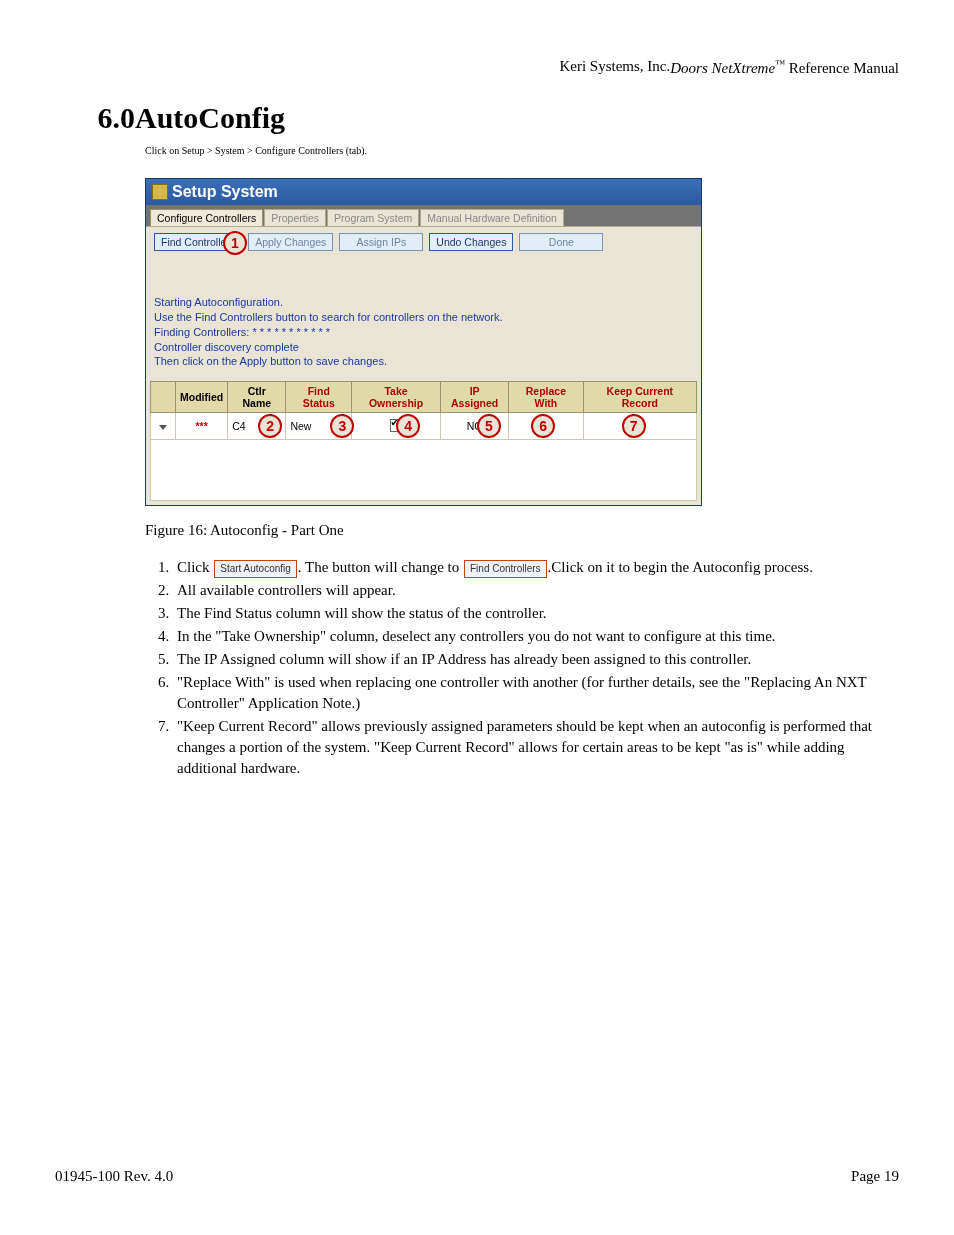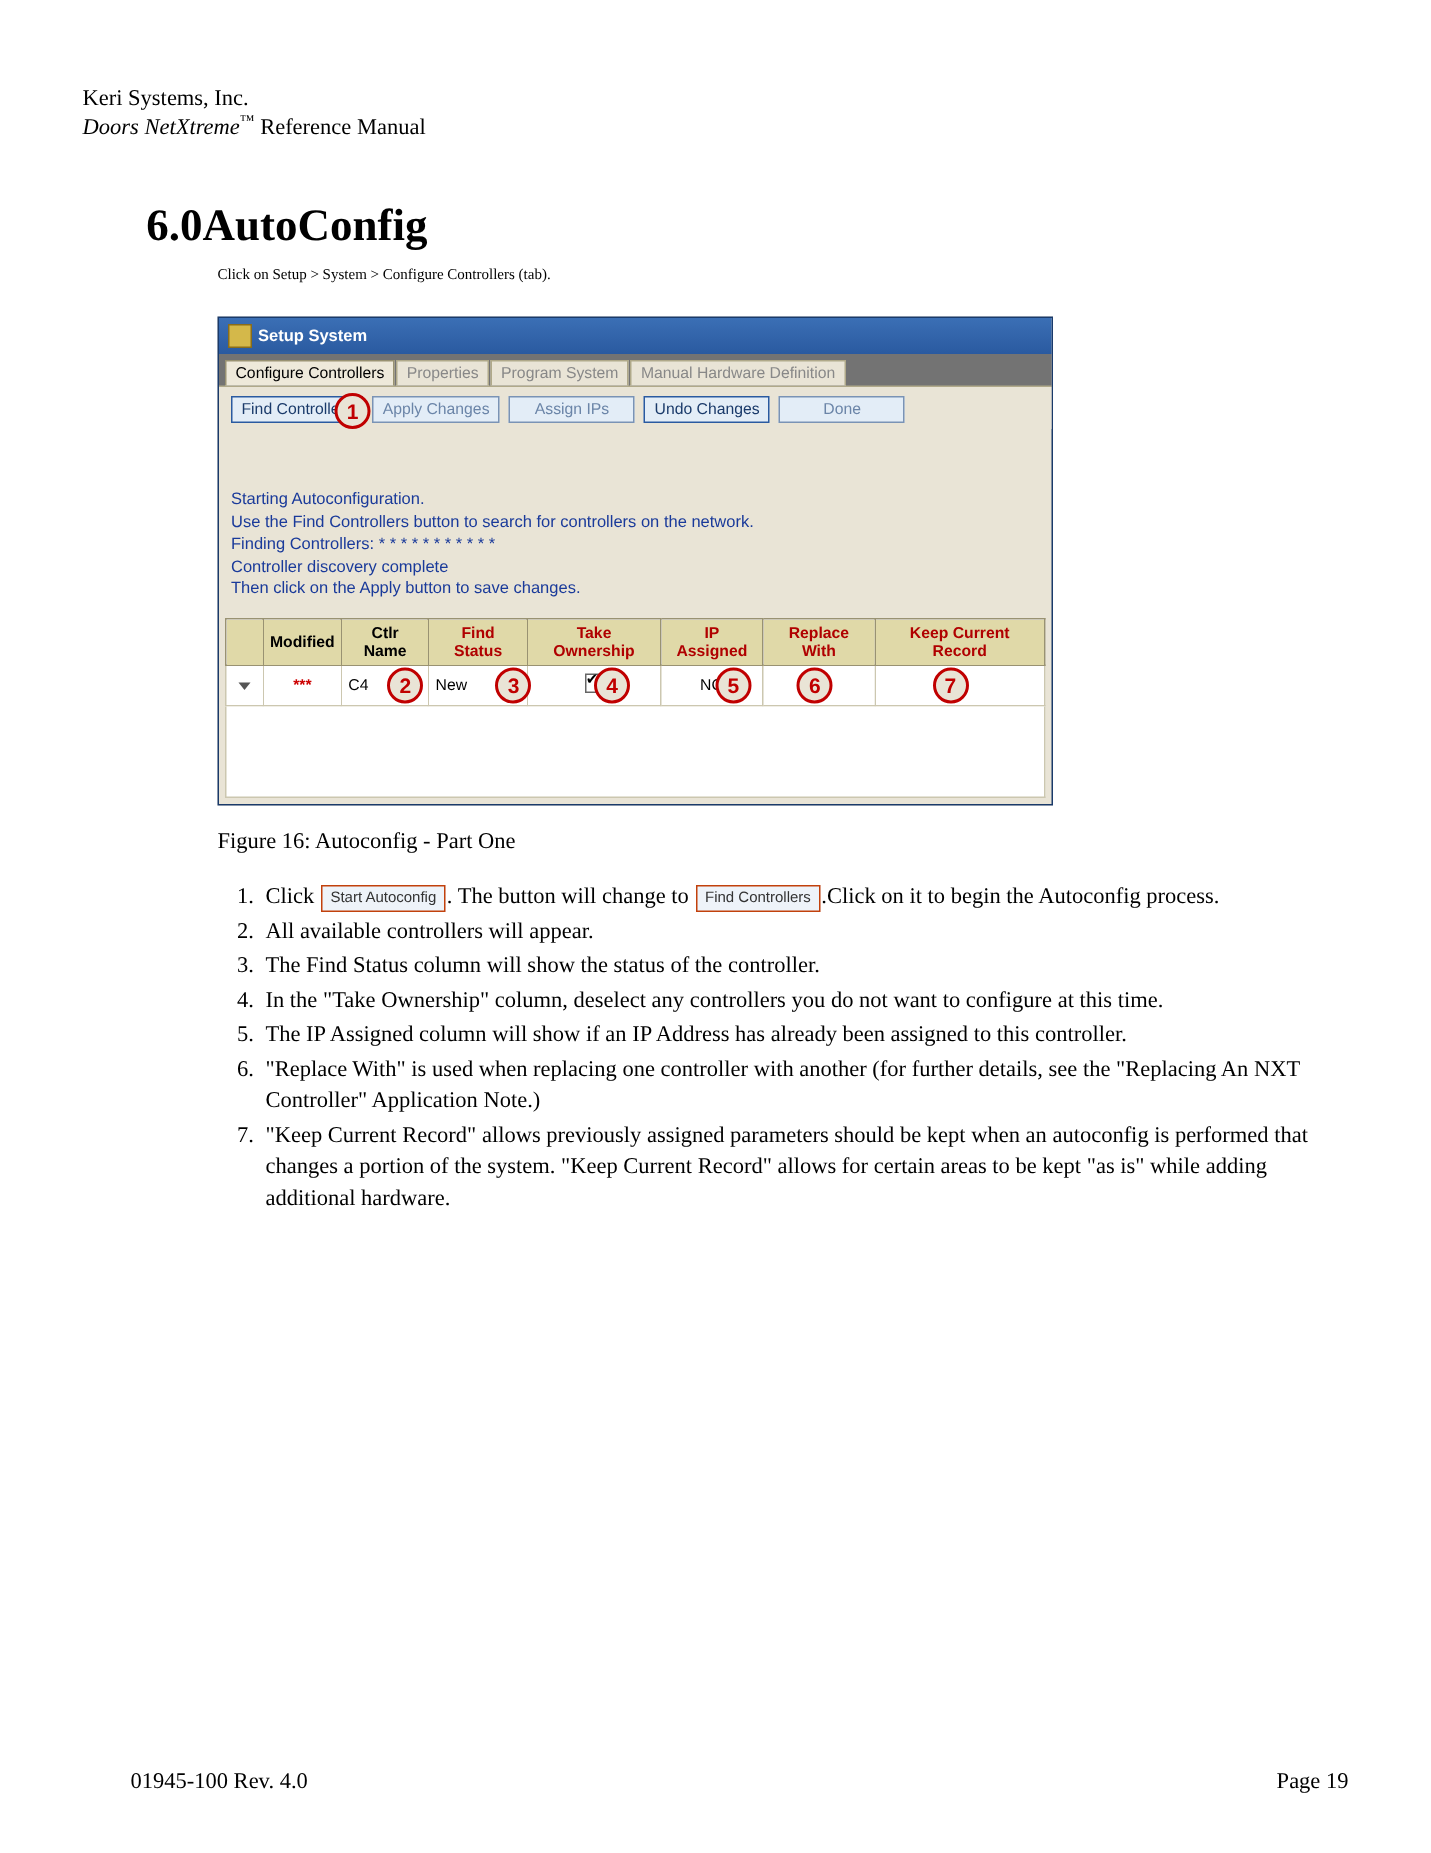--- a/index.html
+++ b/index.html
@@ -16,22 +16,21 @@
   .page {
     padding: 58px 55px 50px 55px;
     box-sizing: border-box;
     height: 100%;
     position: relative;
   }
   .header-row {
     display: flex;
     justify-content: flex-end;
     font-size: 15px;
-    margin-bottom: 40px;
-    flex-direction: column;
+    margin-bottom: 24px;
   }
   .header-right { font-style: italic; }
   .header-right .tm { font-style: normal; font-size: 10px; vertical-align: super; }
   .header-right .rm { font-style: normal; }
   h1.section {
     font-size: 30px;
     font-weight: bold;
     margin: 24px 0 10px 0;
   }
   h1.section .num { display:inline-block; width: 80px; text-align: right; }
@@ -46,21 +45,21 @@
     width: 555px;
     border: 1px solid #1a3a6a;
     background: #e9e4d6;
     font-family: Tahoma, Arial, sans-serif;
     font-size: 11px;
   }
   .titlebar {
     background: linear-gradient(#3b6fb5, #2a5aa0);
     color: #fff;
     font-weight: bold;
-    font-size: 11px;
+    font-size: 16px;
     padding: 4px 6px;
     display: flex;
     align-items: center;
     gap: 4px;
   }
   .titlebar .win-icon {
     width: 14px; height: 14px;
     background: #d4b84a;
     border: 1px solid #8a6d1a;
   }
@@ -166,27 +165,26 @@
     font-size: 10px;
     padding: 1px 5px;
     border: 1px solid #c2410c;
     background: #eef3f9;
     color: #333;
     vertical-align: middle;
     margin: 0 1px;
   }
   .footer {
     position: absolute;
-    bottom: 38px;
+    bottom: 50px;
     left: 55px;
     right: 55px;
     display: flex;
     justify-content: space-between;
     font-size: 15px;
-    margin-left: 32px;
   }
   .chk { display:inline-block; width:11px; height:11px; border:1px solid #666; background:#fff; position:relative; }
   .chk::after { content:"✔"; position:absolute; top:-3px; left:0; font-size:10px; color:#000; }
   .tri { display:inline-block; width:0; height:0; border-left:4px solid transparent; border-right:4px solid transparent; border-top:5px solid #555; vertical-align:middle; }
 </style>
 </head>
 <body>
 
 <div class="page">
   <div class="header-row">

